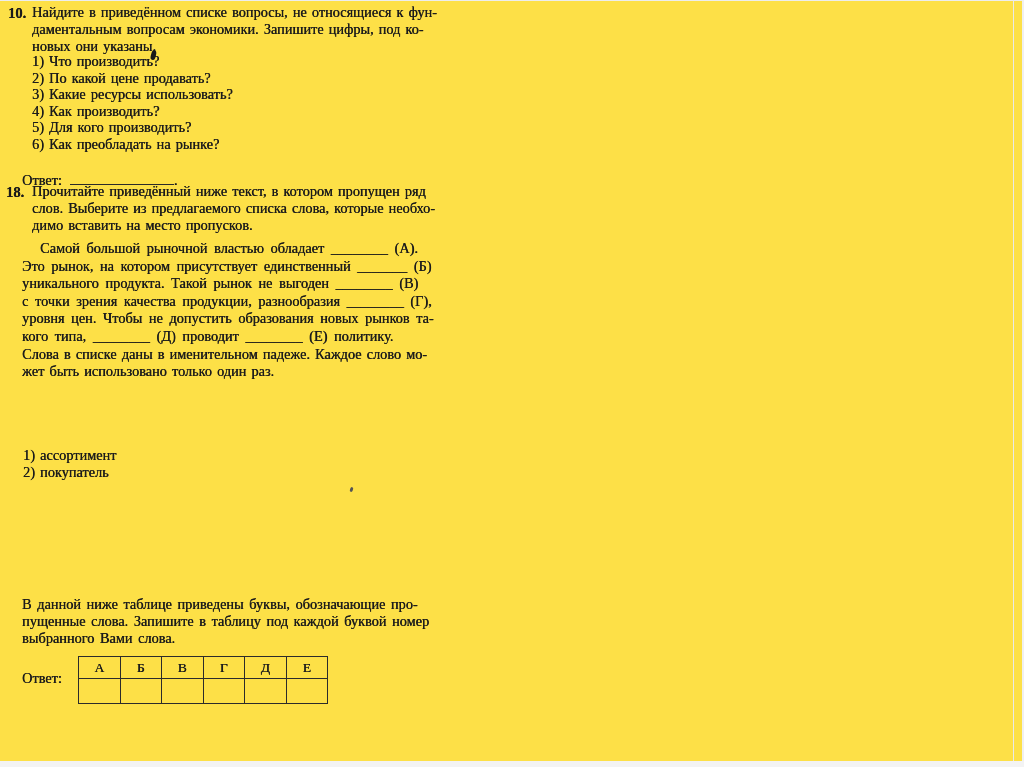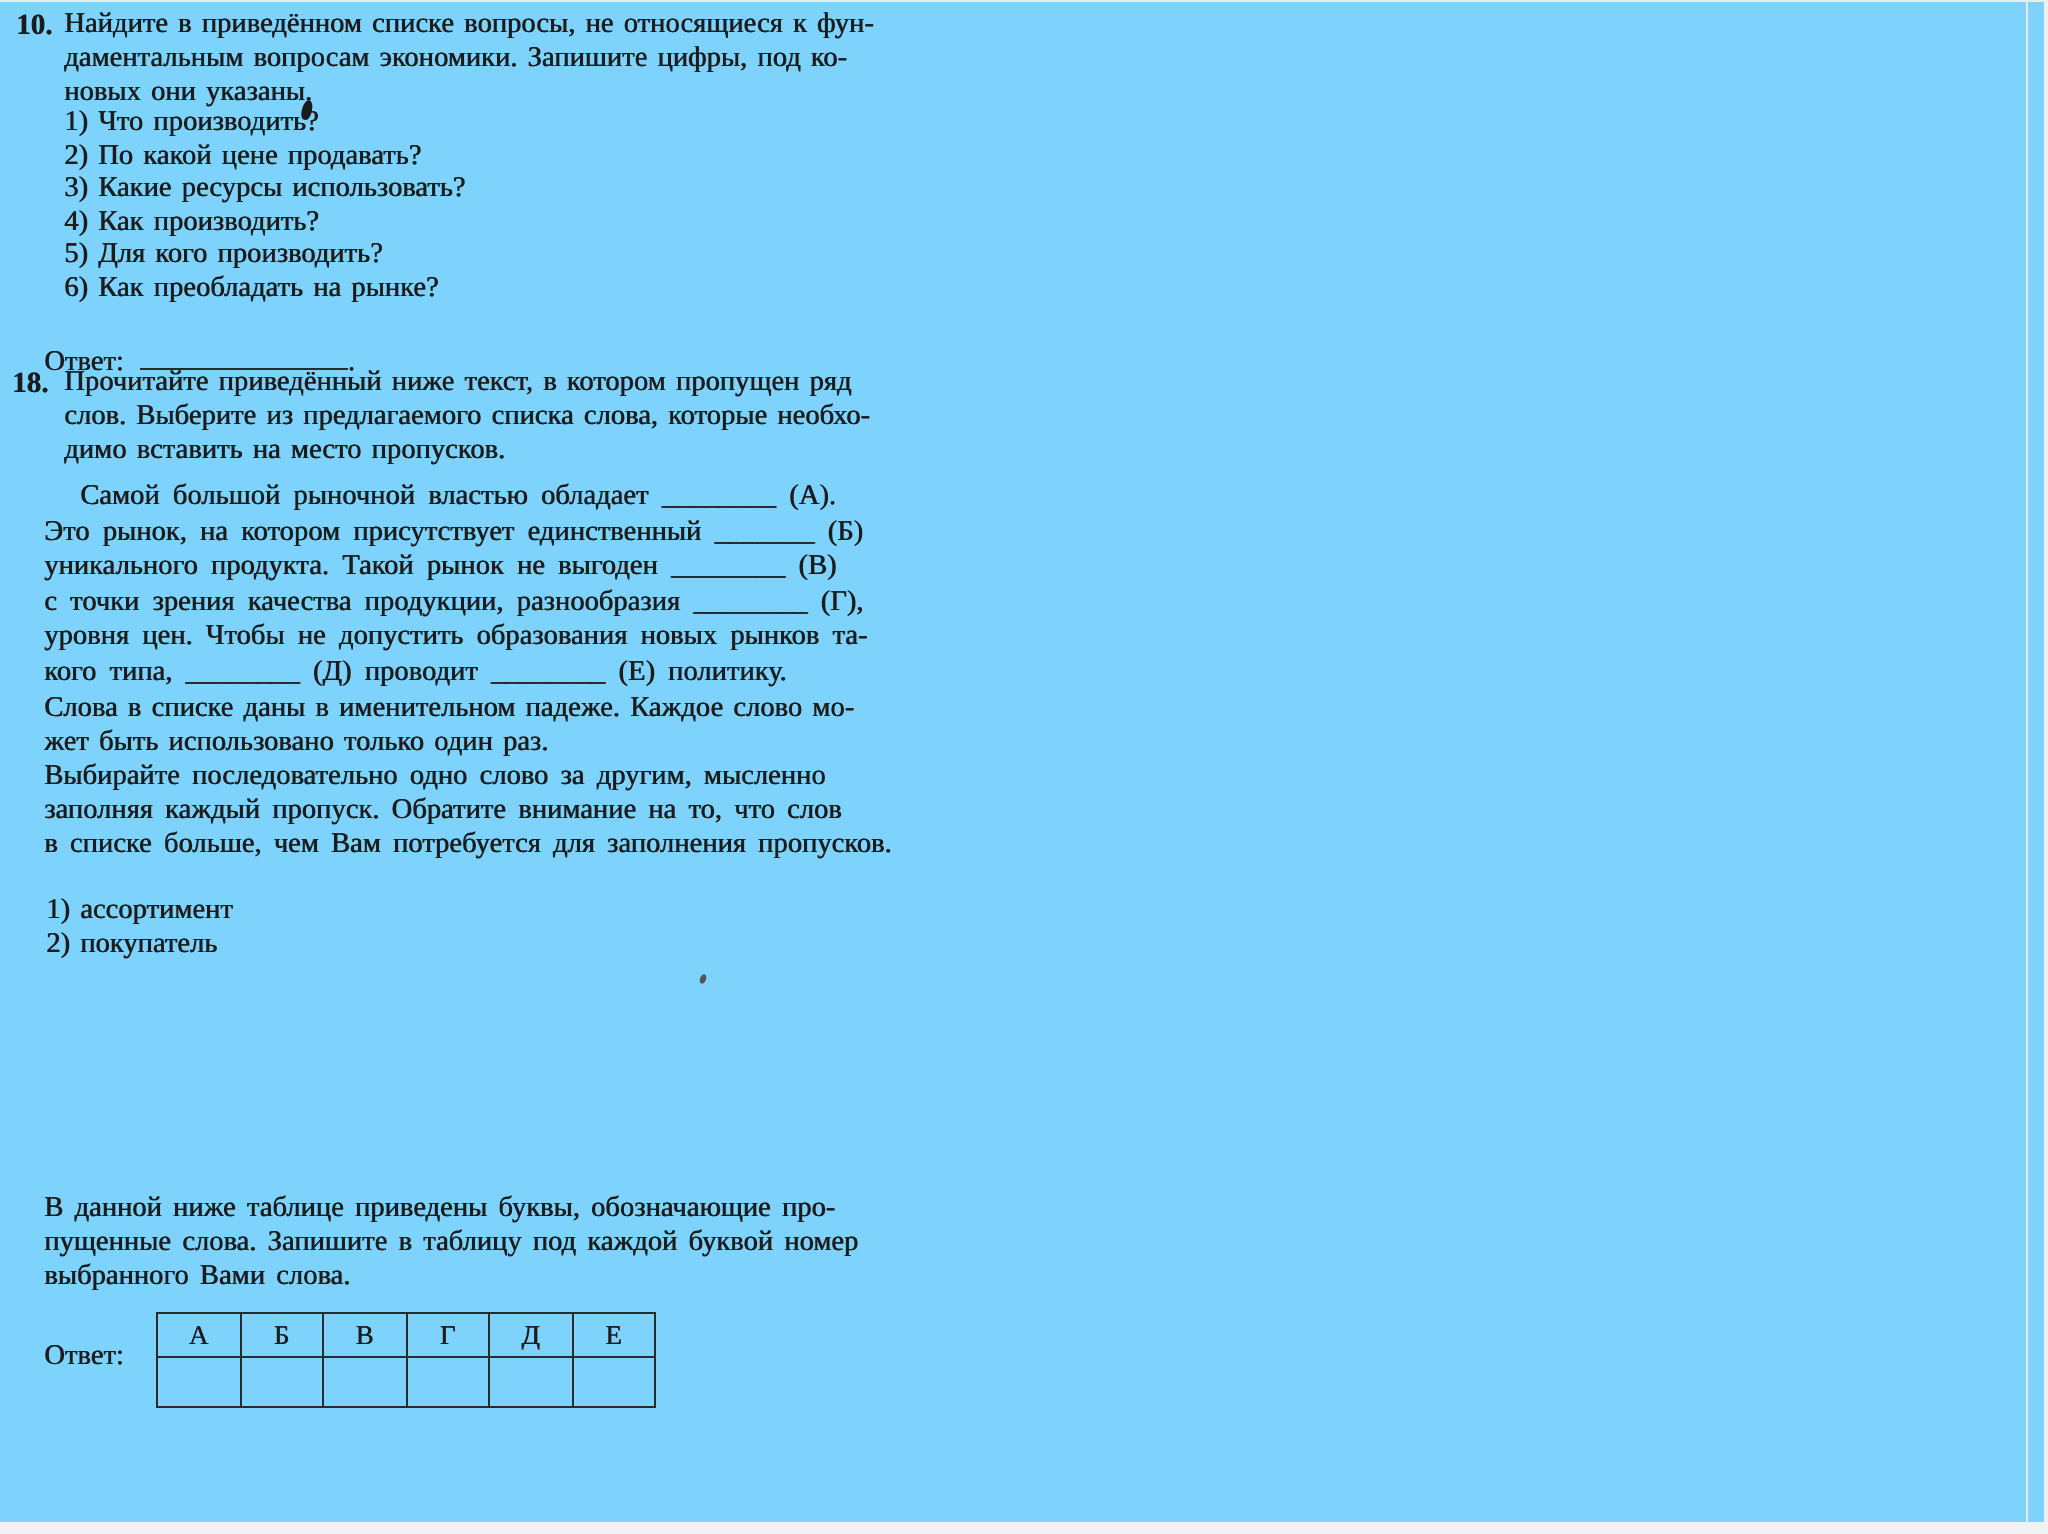--- a/index.html
+++ b/index.html
@@ -1,19 +1,19 @@
 <!DOCTYPE html>
 <html><head>
 <meta charset="utf-8">
 <style>
   html,body{margin:0;padding:0;background:#ffffff;}
   #page{
     position:relative;
     width:1024px;height:767px;
-    background:#7dd3fc;
+    background:#fde047;
     overflow:hidden;
     font-family:"Liberation Serif","DejaVu Serif",serif;
     color:#1c1c1c;
   }
   .txt{
     position:absolute;
     font-size:14.3px;
     line-height:17.2px;
     white-space:pre-line;
     text-shadow:0.35px 0 0 #1c1c1c;
@@ -109,23 +109,20 @@
 слов. Выберите из предлагаемого списка слова, которые необхо-
 димо вставить на место пропусков.</div>
   <div class="txt q12-gap">Самой большой рыночной властью обладает ________ (А).
 Это рынок, на котором присутствует единственный _______ (Б)
 уникального продукта. Такой рынок не выгоден ________ (В)
 с точки зрения качества продукции, разнообразия ________ (Г),
 уровня цен. Чтобы не допустить образования новых рынков та-
 кого типа, ________ (Д) проводит ________ (Е) политику.</div>
   <div class="txt q12-note1">Слова в списке даны в именительном падеже. Каждое слово мо-
 жет быть использовано только один раз.</div>
-  <div class="txt q12-note2">Выбирайте последовательно одно слово за другим, мысленно
-заполняя каждый пропуск. Обратите внимание на то, что слов
-в списке больше, чем Вам потребуется для заполнения пропусков.</div>
   <div class="txt terms-a">1) ассортимент
 2) покупатель</div>
   <div class="ink-speck"></div>
   <div class="txt table-note">В данной ниже таблице приведены буквы, обозначающие про-
 пущенные слова. Запишите в таблицу под каждой буквой номер
 выбранного Вами слова.</div>
 
   <div class="answer2-label">Ответ:</div>
 
   <table class="ans-table">

